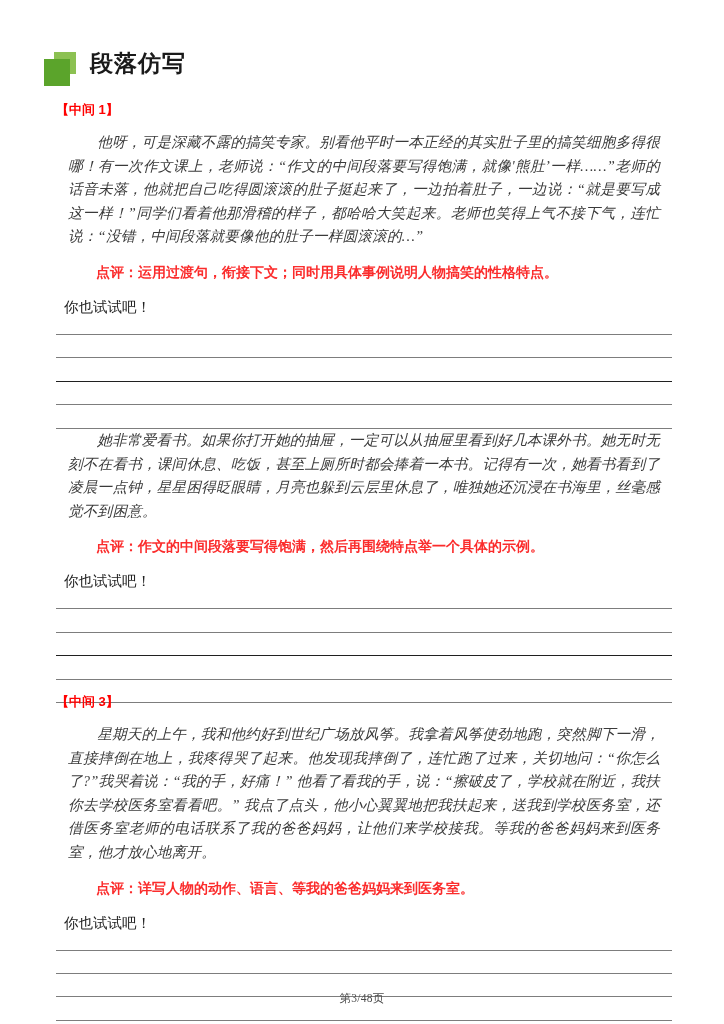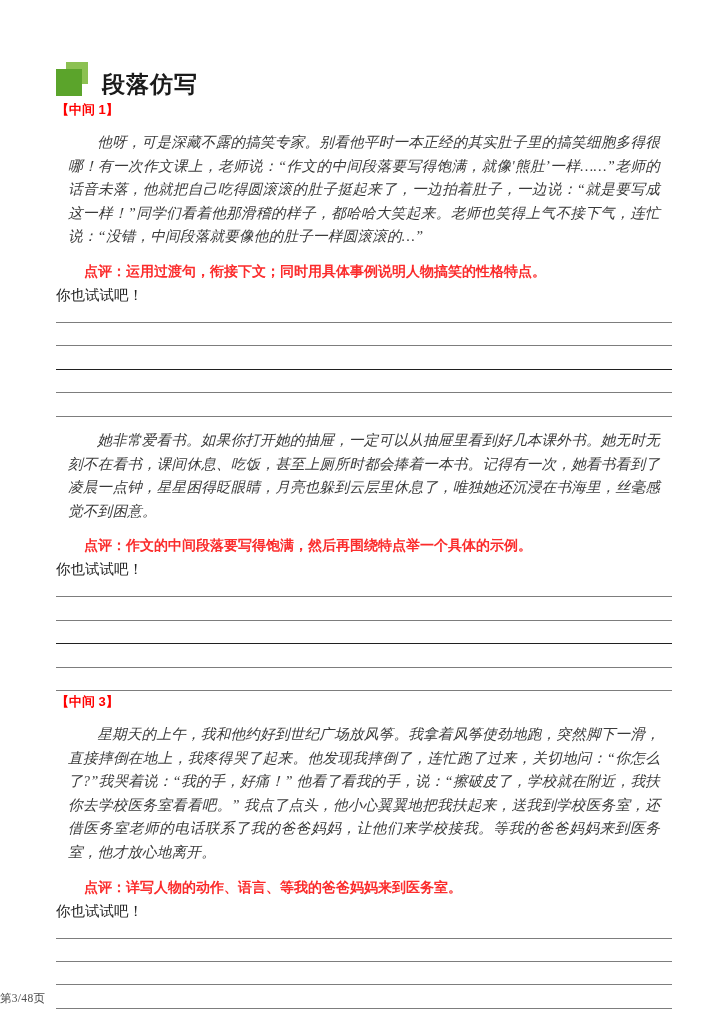--- a/index.html
+++ b/index.html
@@ -20,24 +20,24 @@
     position: relative;
     width: 724px;
     height: 1024px;
     box-sizing: border-box;
     padding: 0;
   }
 
   
   .doc-header {
     position: absolute;
-    left: 56px;
+    left: 44px;
     top: 52px;
     display: flex;
-    align-items: flex-end;
+    align-items: flex-start;
     height: 44px;
   }
   .logo-mark {
     position: relative;
     width: 34px;
     height: 34px;
     margin-right: 12px;
     flex: 0 0 auto;
   }
   .logo-sq-back {
@@ -87,34 +87,34 @@
     font-style: italic;
     color: #3a3a3a;
     line-height: 23.6px;
     text-align: justify;
     text-justify: inter-character;
     text-indent: 2em;
     margin: 12px;
     letter-spacing: 0.2px;
   }
   .comment-text {
-    font-family: Liberation Mono, monospace;
+    font-family: Liberation Serif, serif;
     font-size: 14px;
     font-weight: bold;
     color: #fb2c2c;
     line-height: 23px;
     text-indent: 2em;
-    margin: 0;
+    margin: 12px;
   }
   .prompt-text {
     font-family: "Liberation Sans", "DejaVu Sans", sans-serif;
     font-size: 14.5px;
     color: #222222;
     line-height: 23px;
-    margin: 0;
+    margin: 8px;
     text-indent: 0;
   }
 
   
   .answer-lines {
     position: relative;
     width: 616px;
     margin-top: 15px;
   }
   .rule-line {
@@ -129,21 +129,21 @@
   .rule-line:last-child {
     margin-bottom: 0;
   }
 
   
   .page-footer {
     position: absolute;
     left: 0;
     right: 0;
     top: 991px;
-    text-align: left;
+    text-align: center;
     font-family: "Liberation Serif", "DejaVu Serif", serif;
     font-size: 11.5px;
     color: #4d4d4d;
     letter-spacing: 0.3px;
   }
 </style>
 </head>
 <body>
 
 <div class="page">

